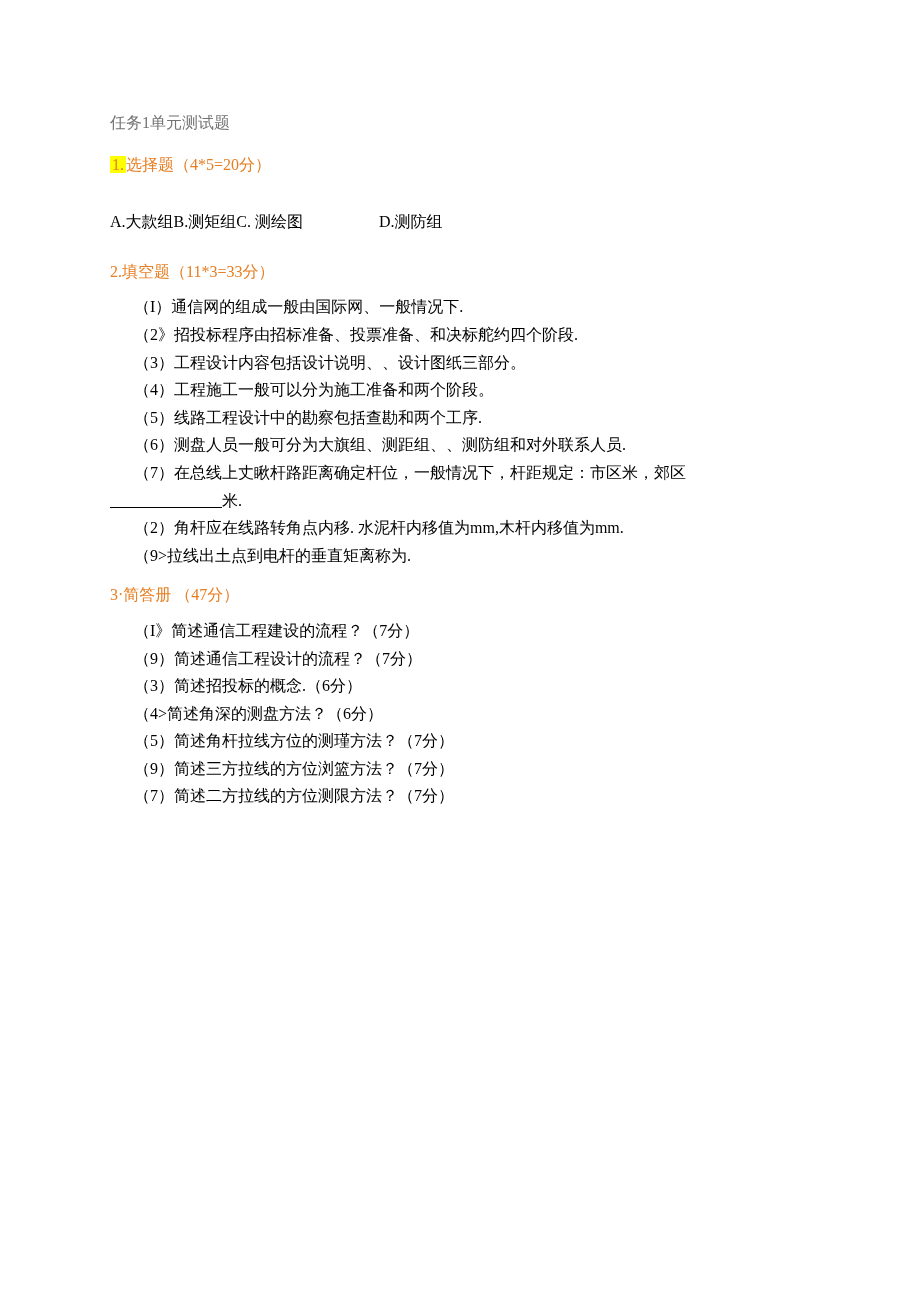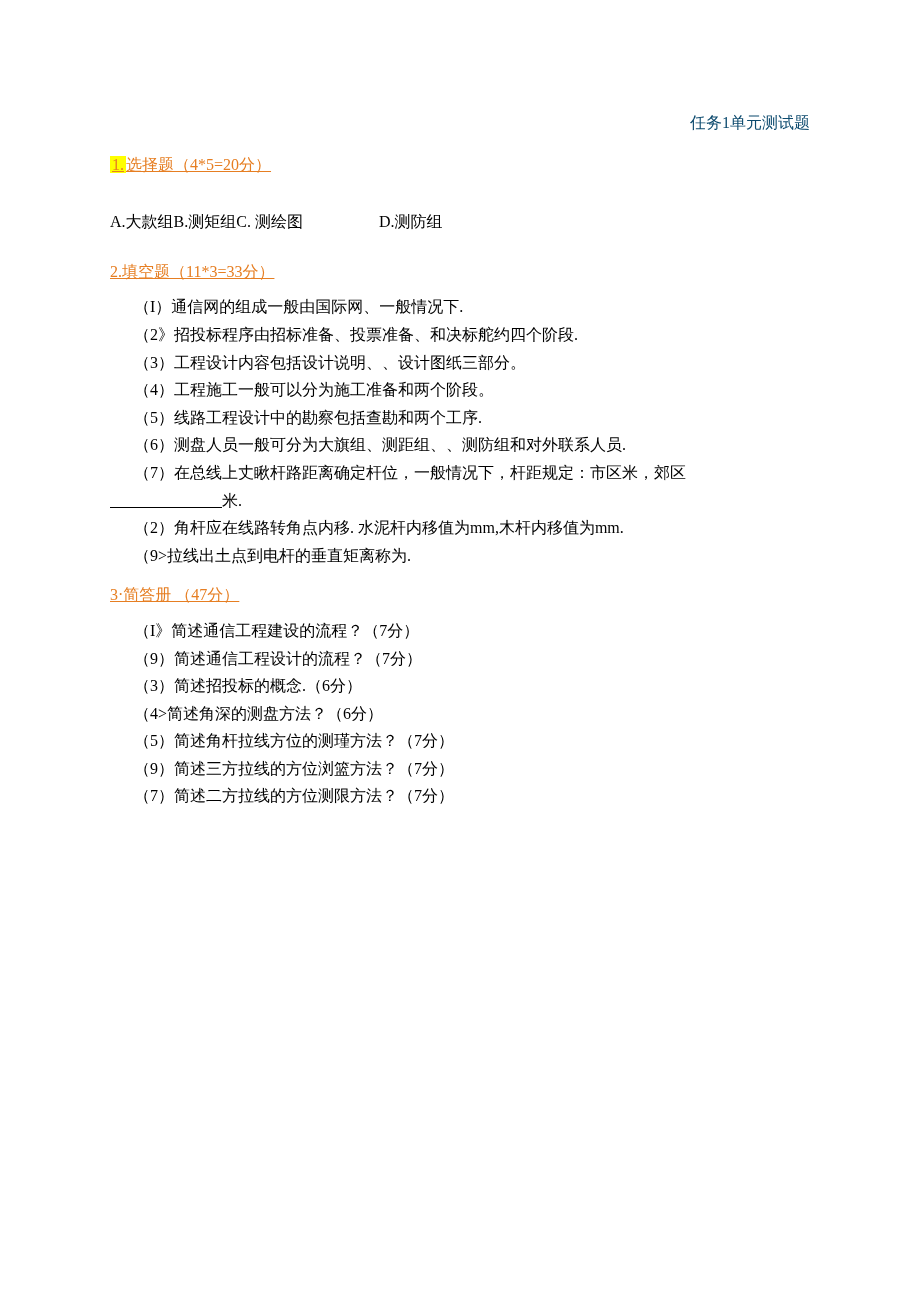--- a/index.html
+++ b/index.html
@@ -11,31 +11,30 @@
       width: 920px;
       height: 1301px;
       background: #ffffff;
       font-family: "SimSun", "宋体", serif;
       font-size: 16px;
       line-height: 1.6;
       color: #000;
       padding: 110px 110px 0 110px;
     }
     .title {
-      text-align: right;
-      color: #0c4a6e;
+      text-align: left;
+      color: #737373;
       font-size: 16px;
       margin-bottom: 16px;
     }
     .section-heading {
       color: #e67e22;
       font-size: 16px;
       margin-top: 14px;
       margin-bottom: 10px;
-      text-decoration: underline;
     }
     .section-heading .num-highlight {
       background-color: #ffff00;
       padding: 0 2px;
     }
     .choice-line {
       margin-top: 32px;
       margin-bottom: 24px;
     }
     .choice-d {

